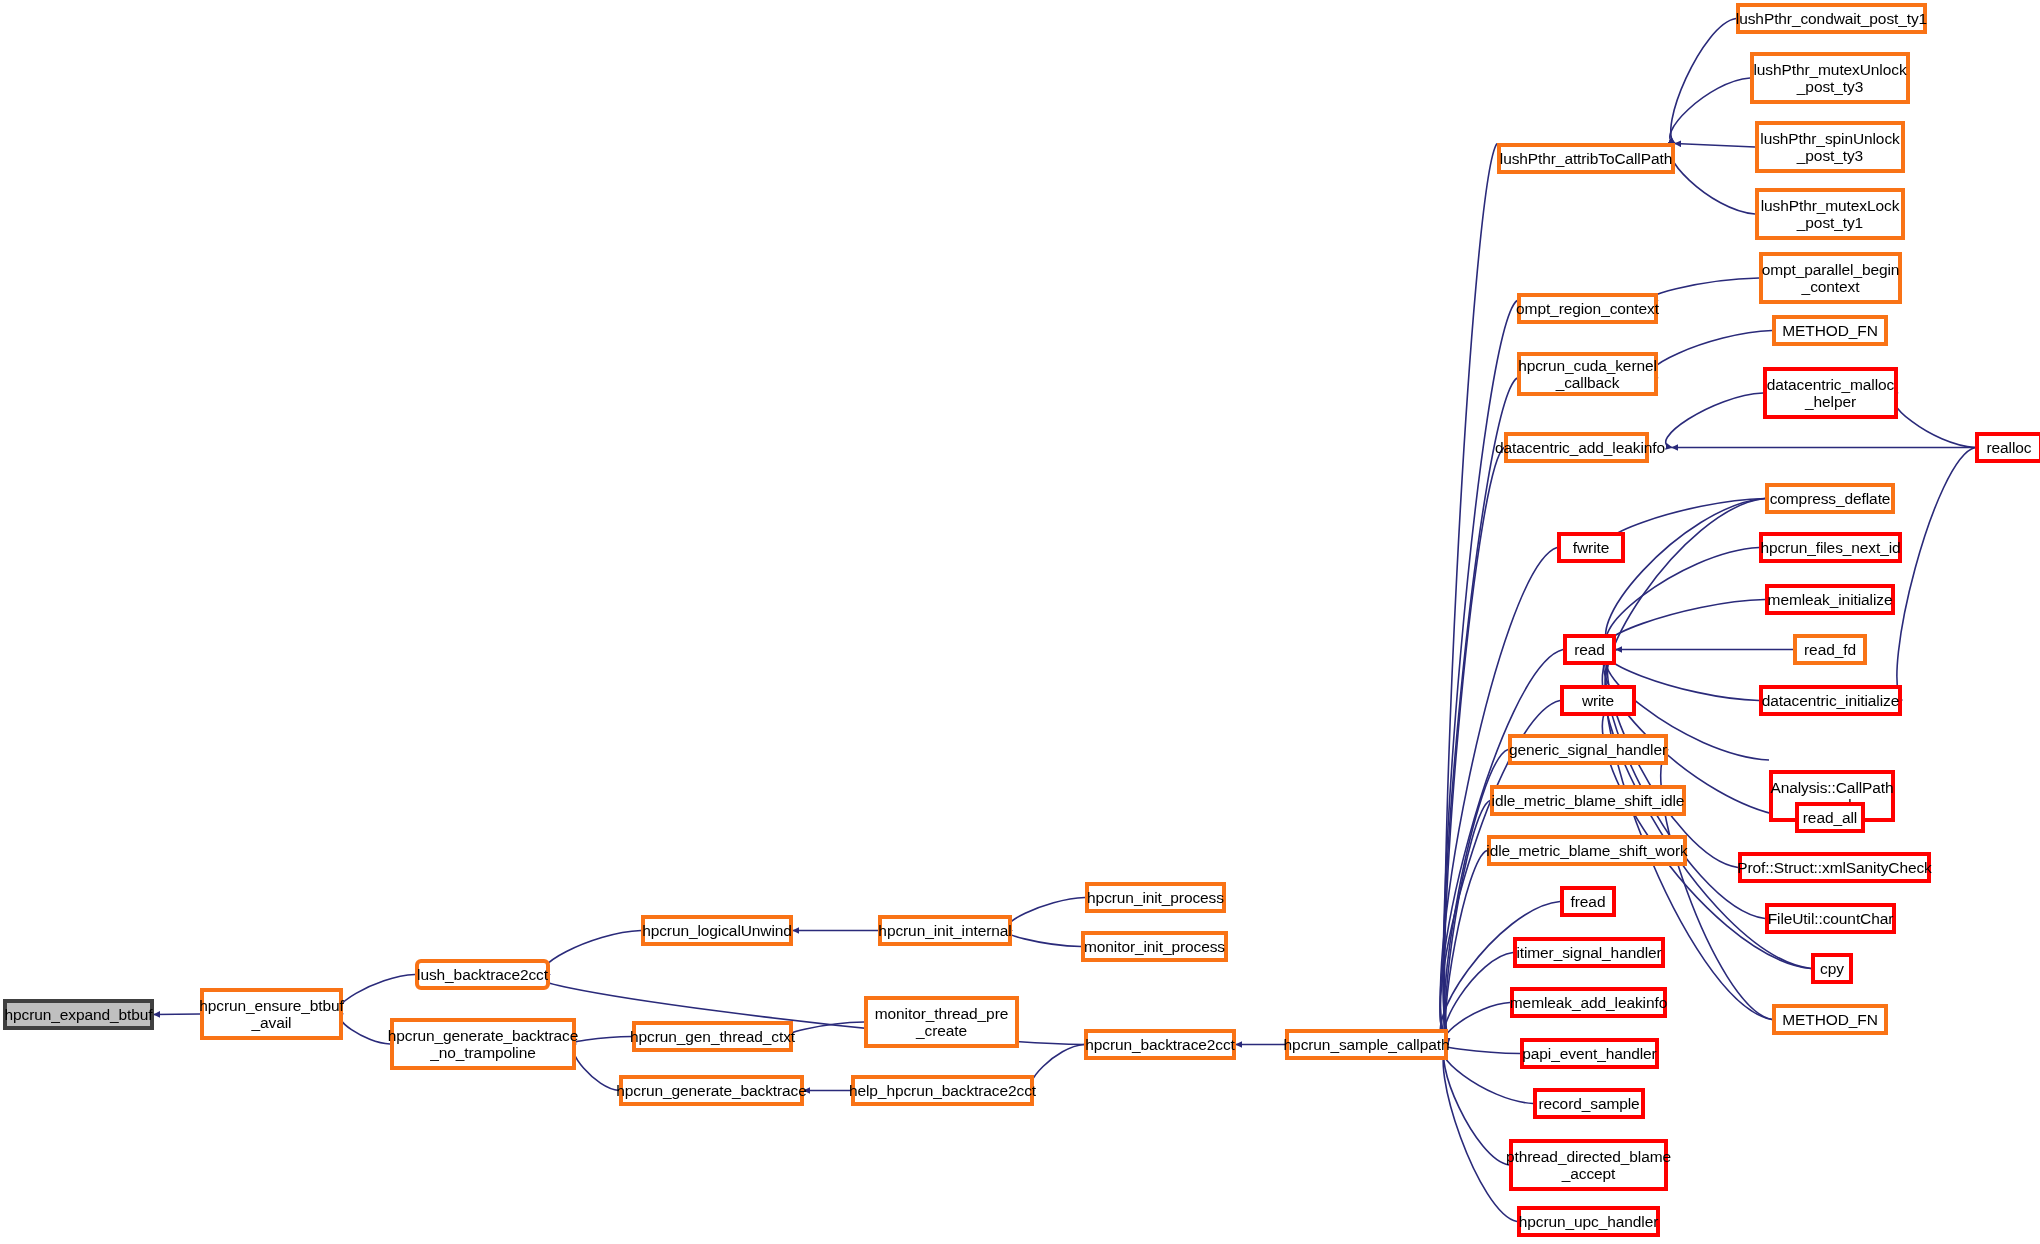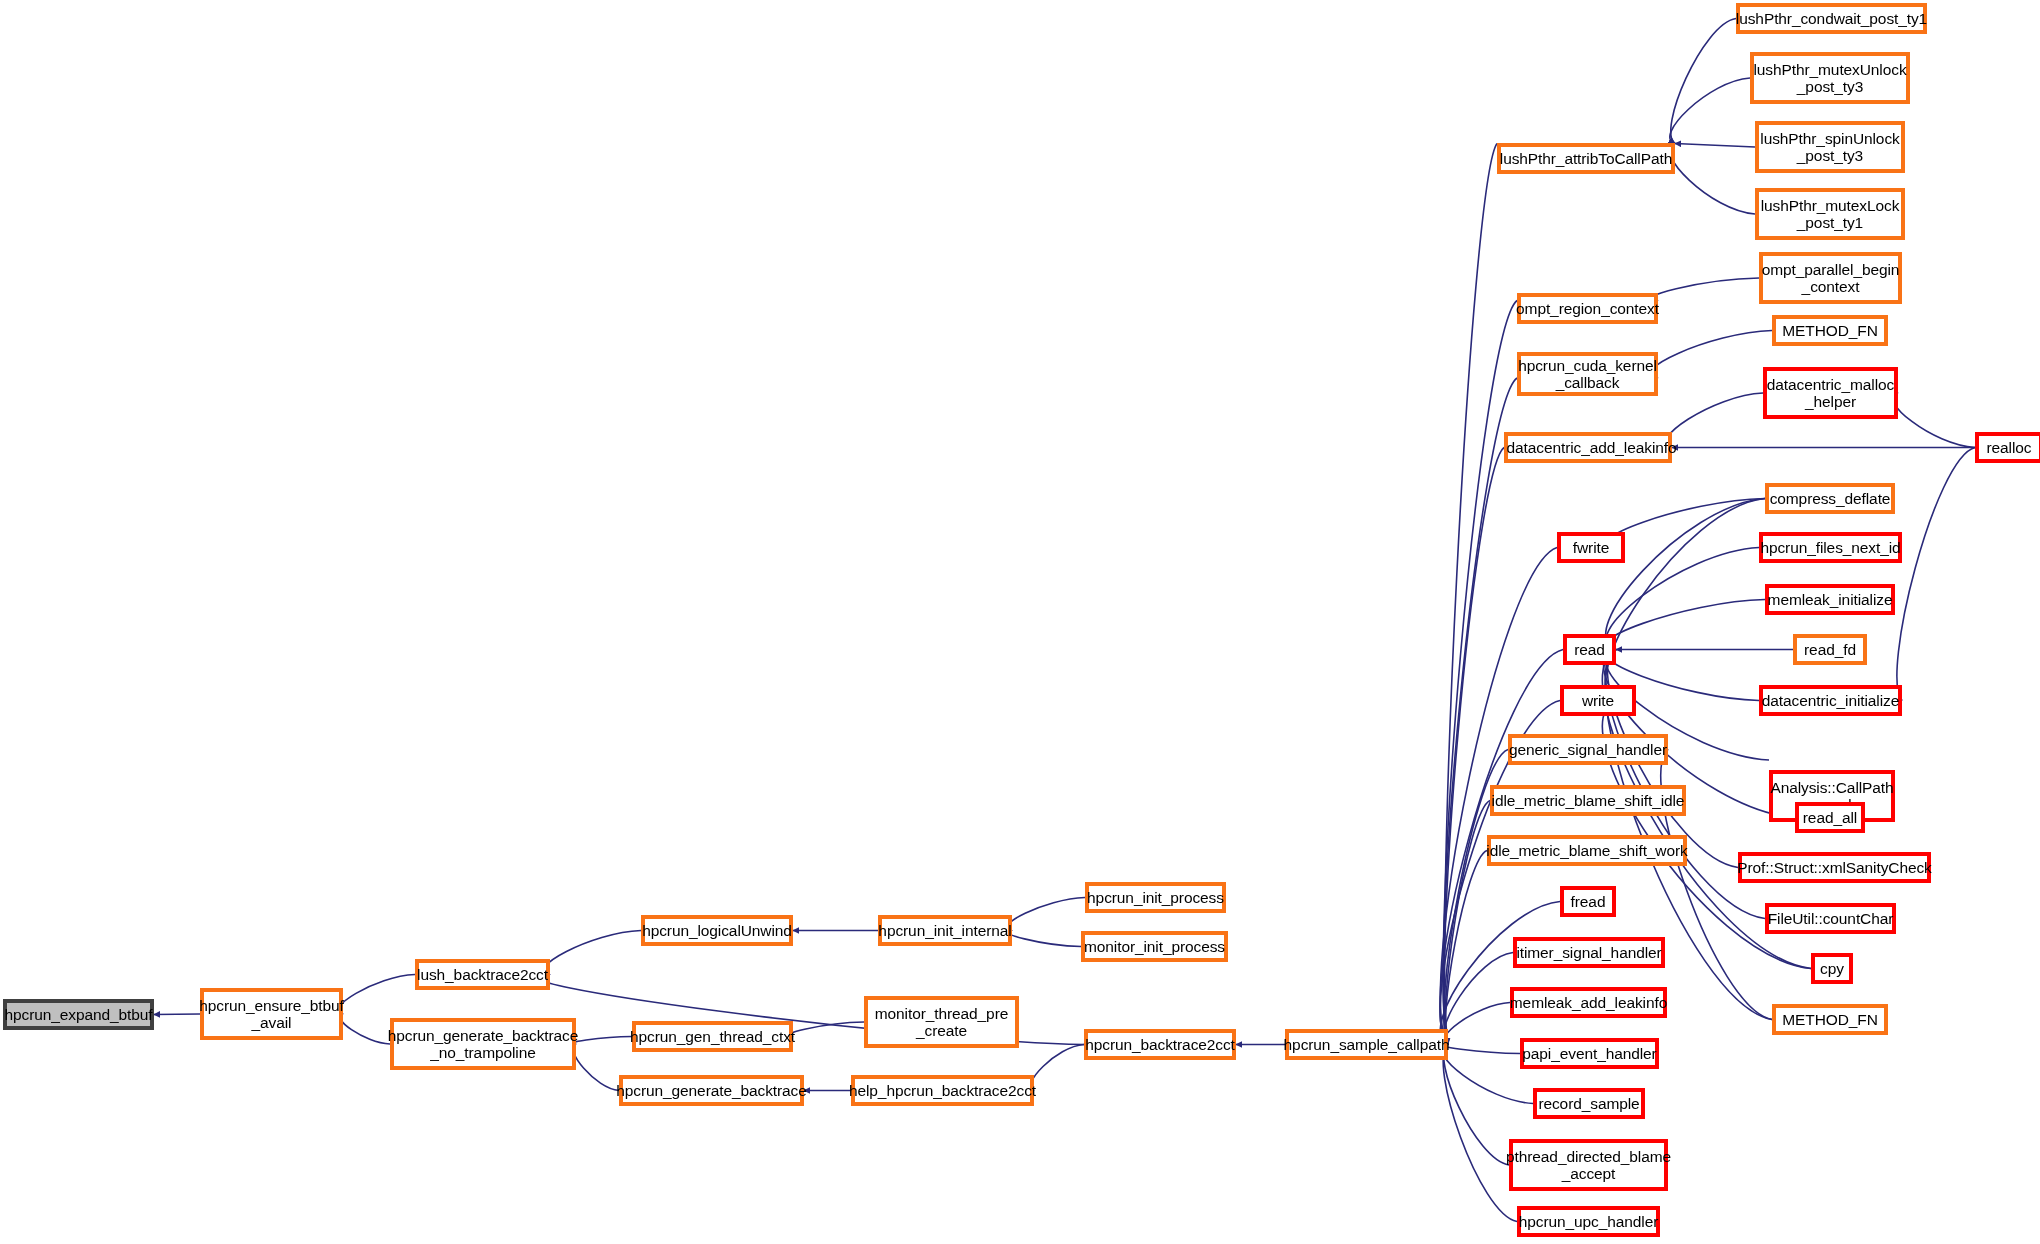--- a/index.html
+++ b/index.html
@@ -114,39 +114,39 @@
         <path d="M 1772 1019.5 C 1686.2 1004.7 1568.81 686.5 1616 649.5" fill="none" stroke="#2a2a7a" stroke-width="1.6" marker-end="url(#arrow)"></path>
         <path d="M 1765 498.5 C 1683.05 506.58 1570.9275 680.3 1616 700.5" fill="none" stroke="#2a2a7a" stroke-width="1.6" marker-end="url(#arrow)"></path>
         <path d="M 1811 968.5 C 1703.75 957.78 1557.0125 727.3 1616 700.5" fill="none" stroke="#2a2a7a" stroke-width="1.6" marker-end="url(#arrow)"></path>
         <path d="M 1772 1019.5 C 1714.8 1008.7 1636.54 776.5 1668 749.5" fill="none" stroke="#2a2a7a" stroke-width="1.6" marker-end="url(#arrow)"></path>
       </g>
   </svg>
   <div id="node-layer">
       <div class="node root" style="left: 3px; top: 999px; width: 151px; height: 31px;">hpcrun_expand_btbuf</div>
       <div class="node" style="left: 200px; top: 988px; width: 143px; height: 52px;">hpcrun_ensure_btbuf
 _avail</div>
-      <div class="node" style="left: 415px; top: 959px; width: 135px; height: 31px;">lush_backtrace2cct</div>
+      <div class="node" style="left: 415px; top: 959px; width: 135px; height: 31px; border-radius: 6px;">lush_backtrace2cct</div>
       <div class="node" style="left: 390px; top: 1018px; width: 186px; height: 52px;">hpcrun_generate_backtrace
 _no_trampoline</div>
       <div class="node" style="left: 641px; top: 915px; width: 152px; height: 31px;">hpcrun_logicalUnwind</div>
       <div class="node" style="left: 632px; top: 1021px; width: 161px; height: 31px;">hpcrun_gen_thread_ctxt</div>
       <div class="node" style="left: 619px; top: 1075px; width: 185px; height: 31px;">hpcrun_generate_backtrace</div>
       <div class="node" style="left: 878px; top: 915px; width: 134px; height: 31px;">hpcrun_init_internal</div>
       <div class="node" style="left: 864px; top: 996px; width: 155px; height: 52px;">monitor_thread_pre
 _create</div>
       <div class="node" style="left: 851px; top: 1075px; width: 183px; height: 31px;">help_hpcrun_backtrace2cct</div>
       <div class="node" style="left: 1085px; top: 882px; width: 141px; height: 31px;">hpcrun_init_process</div>
       <div class="node" style="left: 1081px; top: 931px; width: 147px; height: 31px;">monitor_init_process</div>
       <div class="node" style="left: 1084px; top: 1029px; width: 152px; height: 31px;">hpcrun_backtrace2cct</div>
       <div class="node" style="left: 1285px; top: 1029px; width: 163px; height: 31px;">hpcrun_sample_callpath</div>
       <div class="node" style="left: 1497px; top: 128px; width: 178px; height: 31px; margin-top: 15px;">lushPthr_attribToCallPath</div>
       <div class="node" style="left: 1517px; top: 285px; width: 141px; height: 31px; margin-top: 8px;">ompt_region_context</div>
       <div class="node" style="left: 1517px; top: 352px; width: 141px; height: 44px;">hpcrun_cuda_kernel
 _callback</div>
-      <div class="node" style="left: 1504px; top: 432px; width: 168px; height: 31px; padding-left: 7px;">datacentric_add_leakinfo</div>
+      <div class="node" style="left: 1504px; top: 432px; width: 145px; height: 31px; padding-left: 7px;">datacentric_add_leakinfo</div>
       <div class="node red" style="left: 1557px; top: 532px; width: 68px; height: 31px;">fwrite</div>
       <div class="node red" style="left: 1563px; top: 634px; width: 53px; height: 31px;">read</div>
       <div class="node red" style="left: 1560px; top: 685px; width: 76px; height: 31px;">write</div>
       <div class="node" style="left: 1508px; top: 734px; width: 160px; height: 31px;">generic_signal_handler</div>
       <div class="node" style="left: 1490px; top: 785px; width: 196px; height: 31px;">idle_metric_blame_shift_idle</div>
       <div class="node" style="left: 1487px; top: 835px; width: 200px; height: 31px;">idle_metric_blame_shift_work</div>
       <div class="node red" style="left: 1560px; top: 886px; width: 56px; height: 31px;">fread</div>
       <div class="node red" style="left: 1513px; top: 937px; width: 152px; height: 31px;">itimer_signal_handler</div>
       <div class="node red" style="left: 1510px; top: 987px; width: 157px; height: 31px;">memleak_add_leakinfo</div>
       <div class="node red" style="left: 1520px; top: 1038px; width: 139px; height: 31px;">papi_event_handler</div>

